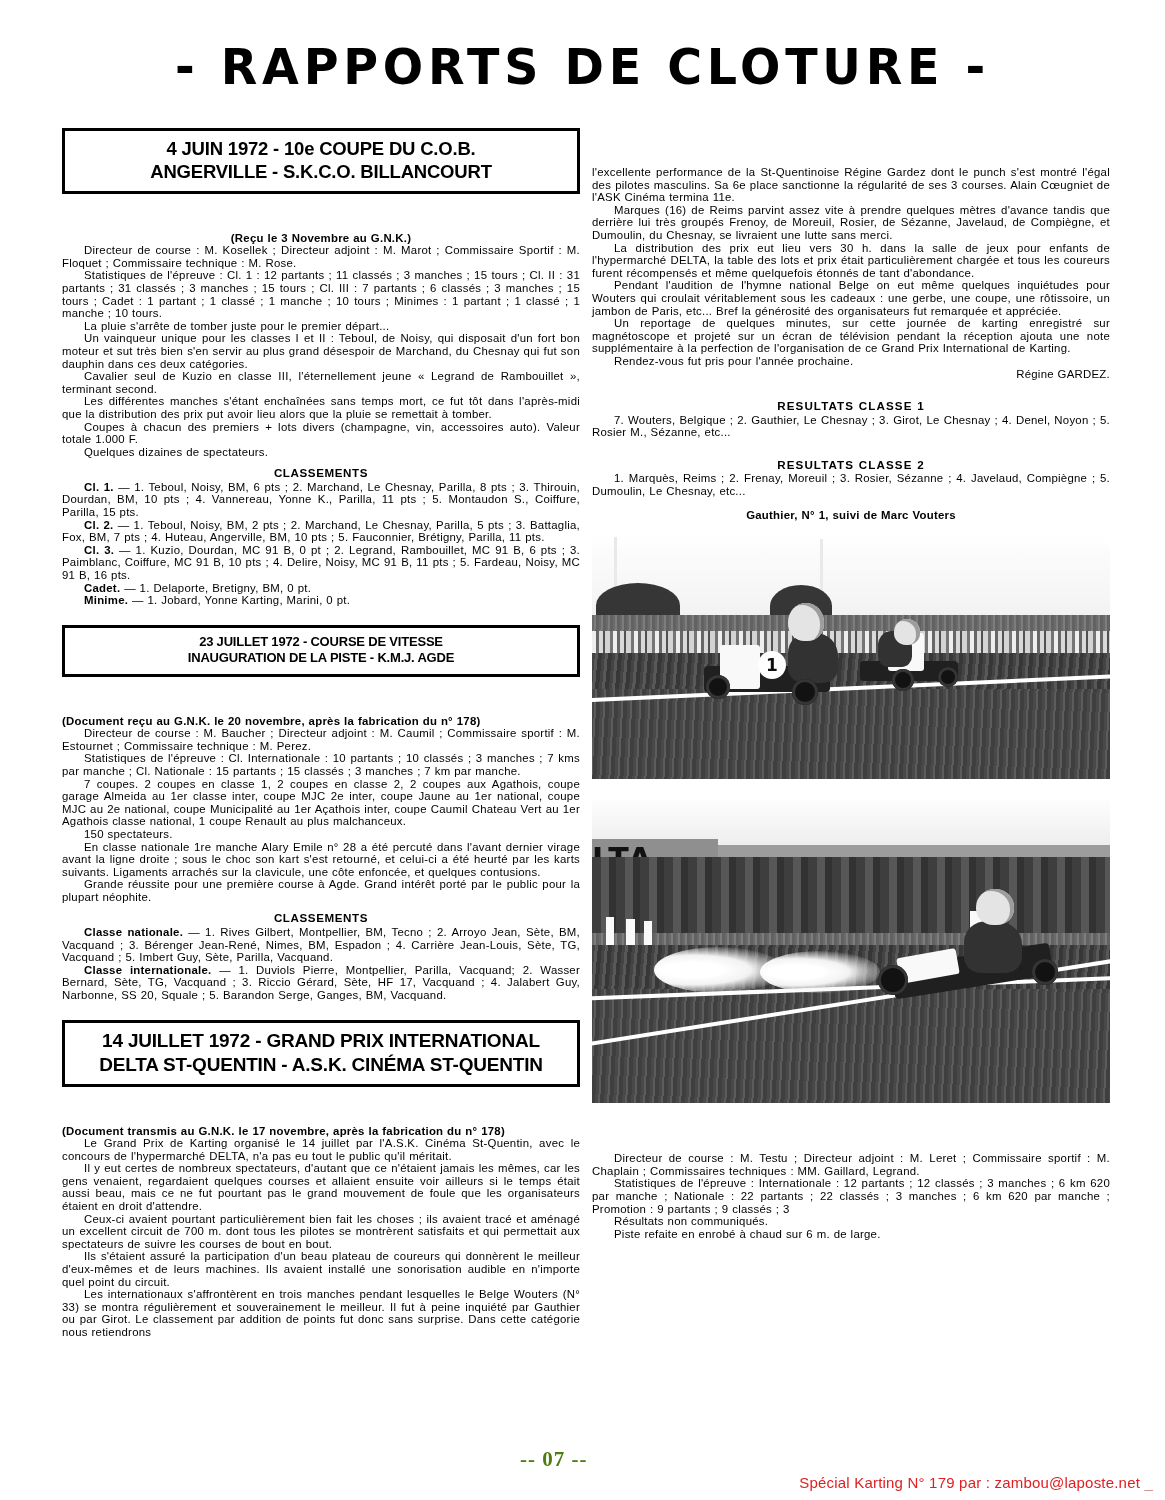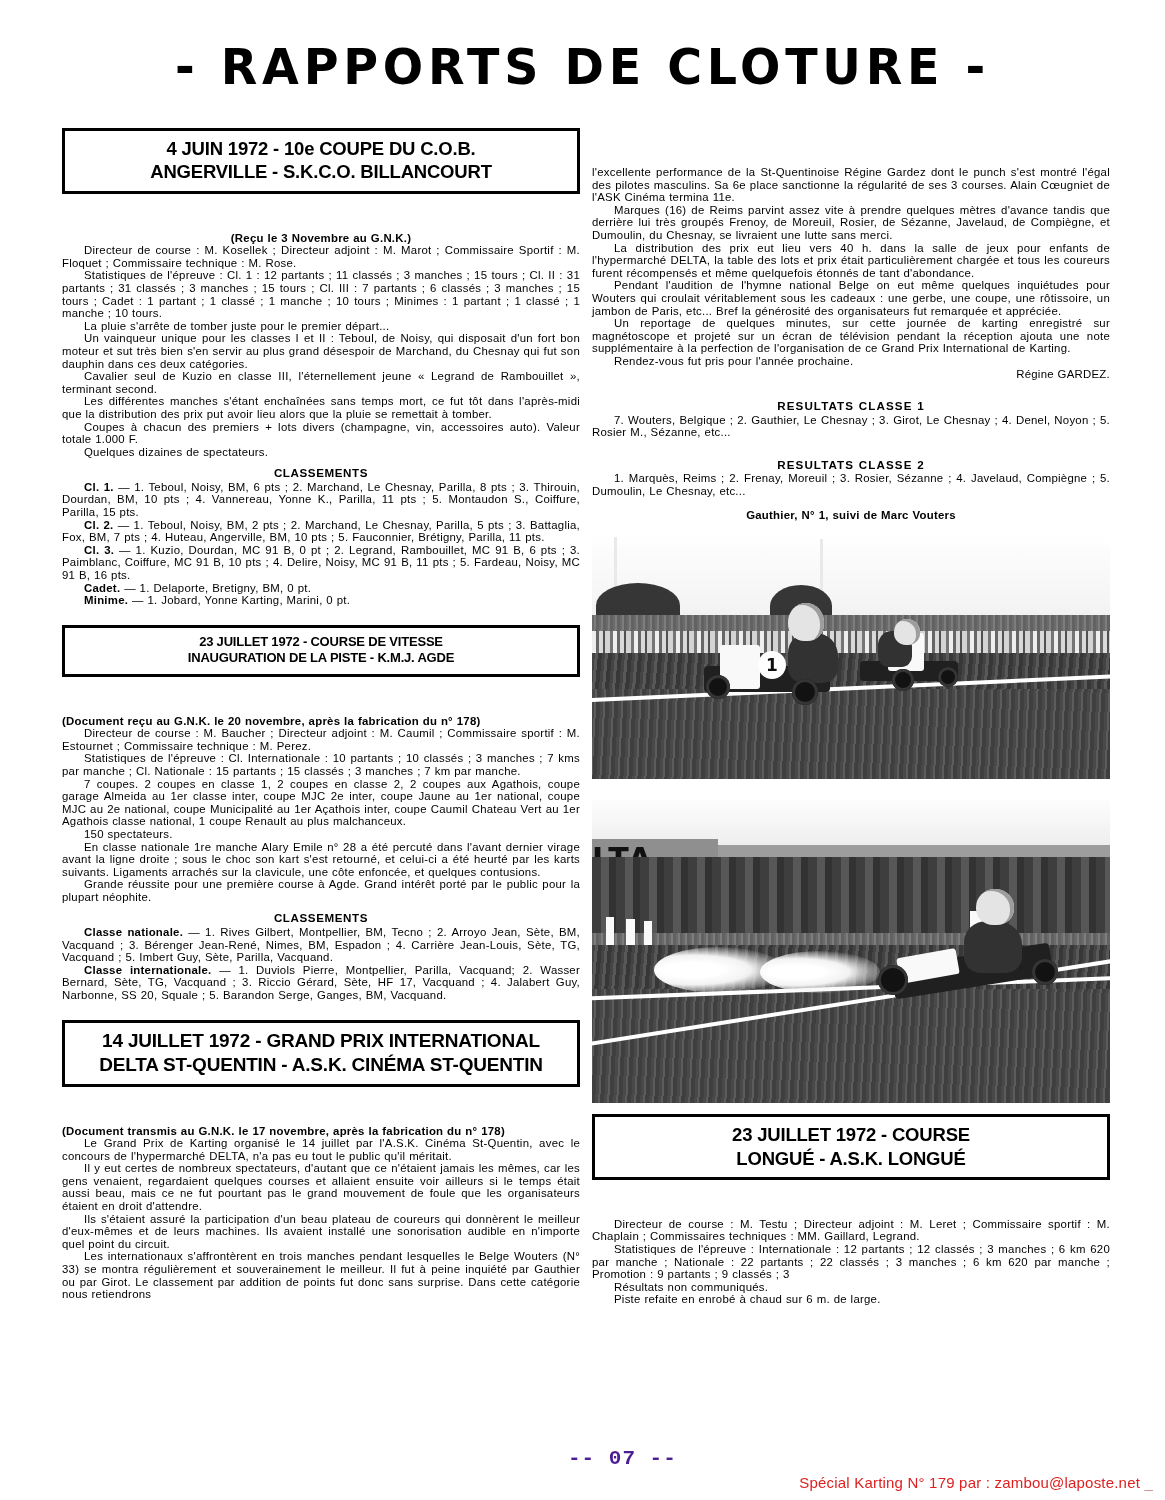--- a/index.html
+++ b/index.html
@@ -197,26 +197,25 @@
   .spectator {
     position: absolute;
     background: #ededed;
   }
 
   
   .folio {
     position: absolute;
     left: 520px;
     top: 1447px;
-    font-family: Liberation Mono, monospace;
+    font-family: Liberation Serif, serif;
     font-weight: 700;
     font-size: 21px;
-    color: #4c1d95;
+    color: #4d7c0f;
     letter-spacing: 1px;
-    margin-left: 48px;
   }
   .credit {
     position: absolute;
     right: 12px;
     top: 1474px;
     font-size: 15px;
     color: #e02020;
     letter-spacing: 0.2px;
     white-space: nowrap;
   }
@@ -285,33 +284,34 @@
   <div>
     <div class="sect-box tight">
       <div class="line">14 JUILLET 1972 - GRAND PRIX INTERNATIONAL</div>
       <div class="line">DELTA ST-QUENTIN - A.S.K. CINÉMA ST-QUENTIN</div>
     </div>
 
     <div class="body-text">
       <p class="noindent b">(Document transmis au G.N.K. le 17 novembre, après la fabrication du n° 178)</p>
       <p>Le Grand Prix de Karting organisé le 14 juillet par l'A.S.K. Cinéma St-Quentin, avec le concours de l'hypermarché DELTA, n'a pas eu tout le public qu'il méritait.</p>
       <p>Il y eut certes de nombreux spectateurs, d'autant que ce n'étaient jamais les mêmes, car les gens venaient, regardaient quelques courses et allaient ensuite voir ailleurs si le temps était aussi beau, mais ce ne fut pourtant pas le grand mouvement de foule que les organisateurs étaient en droit d'attendre.</p>
+      <p>Ceux-ci avaient pourtant particulièrement bien fait les choses ; ils avaient tracé et aménagé un excellent circuit de 700 m. dont tous les pilotes se montrèrent satisfaits et qui permettait aux spectateurs de suivre les courses de bout en bout.</p>
       <p>Ils s'étaient assuré la participation d'un beau plateau de coureurs qui donnèrent le meilleur d'eux-mêmes et de leurs machines. Ils avaient installé une sonorisation audible en n'importe quel point du circuit.</p>
       <p>Les internationaux s'affrontèrent en trois manches pendant lesquelles le Belge Wouters (N° 33) se montra régulièrement et souverainement le meilleur. Il fut à peine inquiété par Gauthier ou par Girot. Le classement par addition de points fut donc sans surprise. Dans cette catégorie nous retiendrons</p>
     </div>
   </div>
 
 </div>
 
 <div class="col col-right">
 
   <div class="body-text">
     <p class="noindent">l'excellente performance de la St-Quentinoise Régine Gardez dont le punch s'est montré l'égal des pilotes masculins. Sa 6e place sanctionne la régularité de ses 3 courses. Alain Cœugniet de l'ASK Cinéma termina 11e.</p>
     <p>Marques (16) de Reims parvint assez vite à prendre quelques mètres d'avance tandis que derrière lui très groupés Frenoy, de Moreuil, Rosier, de Sézanne, Javelaud, de Compiègne, et Dumoulin, du Chesnay, se livraient une lutte sans merci.</p>
-    <p>La distribution des prix eut lieu vers 40 h. dans la salle de jeux pour enfants de l'hypermarché DELTA, la table des lots et prix était particulièrement chargée et tous les coureurs furent récompensés et même quelquefois étonnés de tant d'abondance.</p>
+    <p>La distribution des prix eut lieu vers 30 h. dans la salle de jeux pour enfants de l'hypermarché DELTA, la table des lots et prix était particulièrement chargée et tous les coureurs furent récompensés et même quelquefois étonnés de tant d'abondance.</p>
     <p>Pendant l'audition de l'hymne national Belge on eut même quelques inquiétudes pour Wouters qui croulait véritablement sous les cadeaux : une gerbe, une coupe, une rôtissoire, un jambon de Paris, etc... Bref la générosité des organisateurs fut remarquée et appréciée.</p>
     <p>Un reportage de quelques minutes, sur cette journée de karting enregistré sur magnétoscope et projeté sur un écran de télévision pendant la réception ajouta une note supplémentaire à la perfection de l'organisation de ce Grand Prix International de Karting.</p>
     <p>Rendez-vous fut pris pour l'année prochaine.</p>
     <p class="right">Régine GARDEZ.</p>
 
     <div class="gap-m"></div>
     <div class="subhead sp">RESULTATS CLASSE 1</div>
     <p>7. Wouters, Belgique ; 2. Gauthier, Le Chesnay ; 3. Girot, Le Chesnay ; 4. Denel, Noyon ; 5. Rosier M., Sézanne, etc...</p>
 
     <div class="gap-m"></div>
@@ -372,24 +372,20 @@
     <div class="kart-panel" style="left:306px; top:160px; width:60px;  height:26px; transform:rotate(-10deg);"></div>
     <div class="driver-torso" style="left:372px; top:128px; width:58px; height:52px;"></div>
     <div class="helmet" style="left:384px; top:96px;  width:38px;  height:36px;"></div>
     <div class="wheel" style="left:286px; top:172px; width:30px;  height:30px;"></div>
     <div class="wheel" style="left:440px; top:166px; width:26px;  height:26px;"></div>
   </div>
 
   <div class="gap-m"></div>
 
   <div>
-    <div class="sect-box">
-      <div class="line">23 JUILLET 1972 - COURSE</div>
-      <div class="line">LONGUÉ - A.S.K. LONGUÉ</div>
-    </div>
     <div class="body-text">
       <p>Directeur de course : M. Testu ; Directeur adjoint : M. Leret ; Commissaire sportif : M. Chaplain ; Commissaires techniques : MM. Gaillard, Legrand.</p>
       <p>Statistiques de l'épreuve : Internationale : 12 partants ; 12 classés ; 3 manches ; 6 km 620 par manche ; Nationale : 22 partants ; 22 classés ; 3 manches ; 6 km 620 par manche ; Promotion : 9 partants ; 9 classés ; 3</p>
       <p>Résultats non communiqués.</p>
       <p>Piste refaite en enrobé à chaud sur 6 m. de large.</p>
     </div>
   </div>
 
 </div>
 

